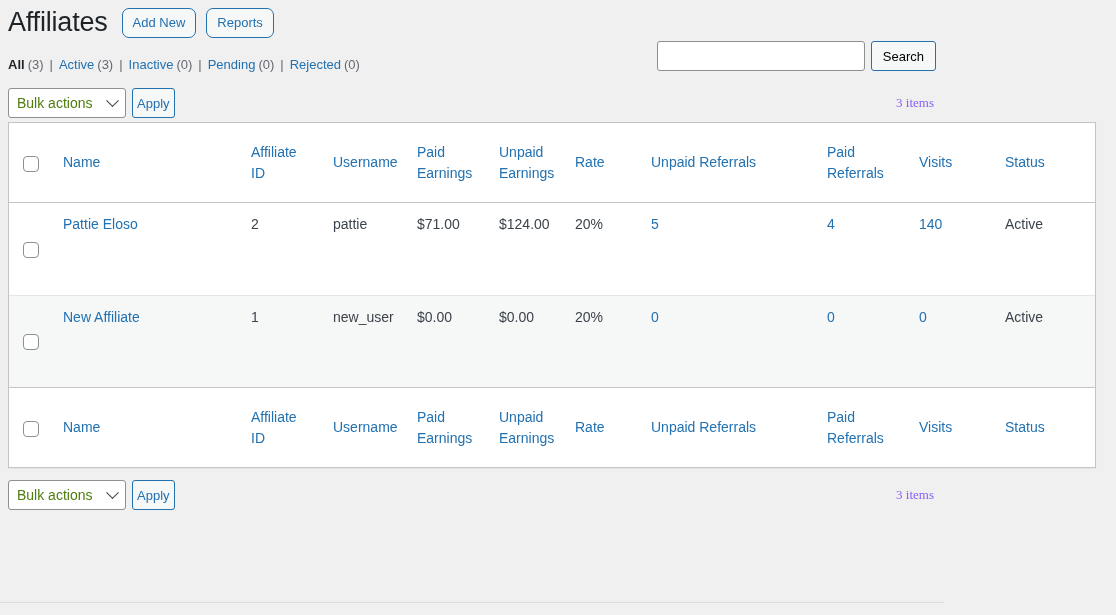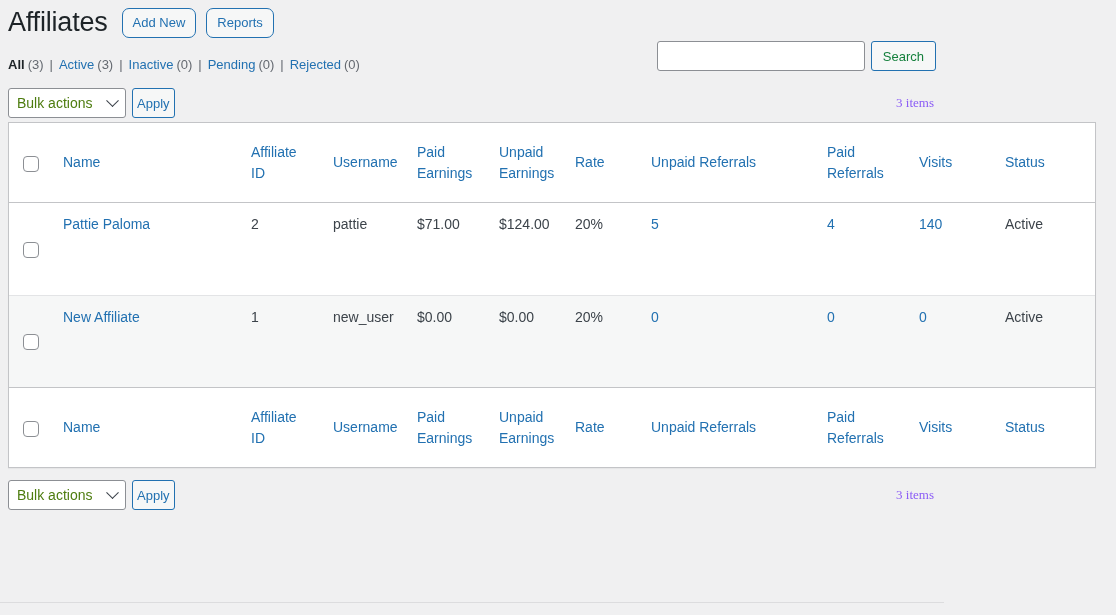--- a/index.html
+++ b/index.html
@@ -54,21 +54,21 @@
     width: 208px; height: 30px;
     border: 1px solid #8c8f94; border-radius: 3px;
     background: #fff; padding: 0 8px;
     font-size: 14px; color: #2c3338;
     font-family: "Liberation Sans", sans-serif;
     box-shadow: 0 0 0 transparent;
   }
   .search-submit {
     height: 30px; padding: 0 11px;
     border: 1px solid #2271b1; border-radius: 3px;
-    background: #f6f7f7; color: #15803d;
+    background: #f6f7f7; color: #000000;
     font-size: 13px; line-height: 1;
     font-family: "Liberation Sans", sans-serif;
     cursor: pointer; white-space: nowrap;
   }
 
   
   .tablenav {
     height: 38px; margin-top: 6px;
     display: flex; align-items: center;
     position: relative;
@@ -246,21 +246,21 @@
         <th><a class="cell-link">Paid Referrals</a></th>
         <th><a class="cell-link">Visits</a></th>
         <th><a class="cell-link">Status</a></th>
       </tr>
     </thead>
     <tbody>
       <tr>
         <td class="check-column">
           <span class="cb"></span>
         </td>
-        <td class="col-name"><a class="cell-link">Pattie Paloma</a></td>
+        <td class="col-name"><a class="cell-link">Pattie Eloso</a></td>
         <td>2</td>
         <td>pattie</td>
         <td>$71.00</td>
         <td>$124.00</td>
         <td>20%</td>
         <td><a class="cell-link">5</a></td>
         <td><a class="cell-link">4</a></td>
         <td><a class="cell-link">140</a></td>
         <td>Active</td>
       </tr>

